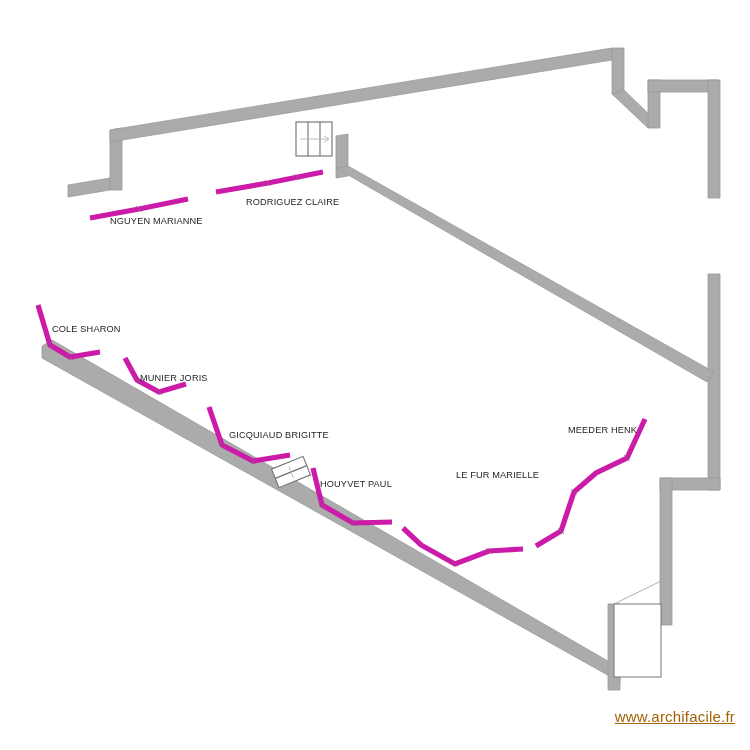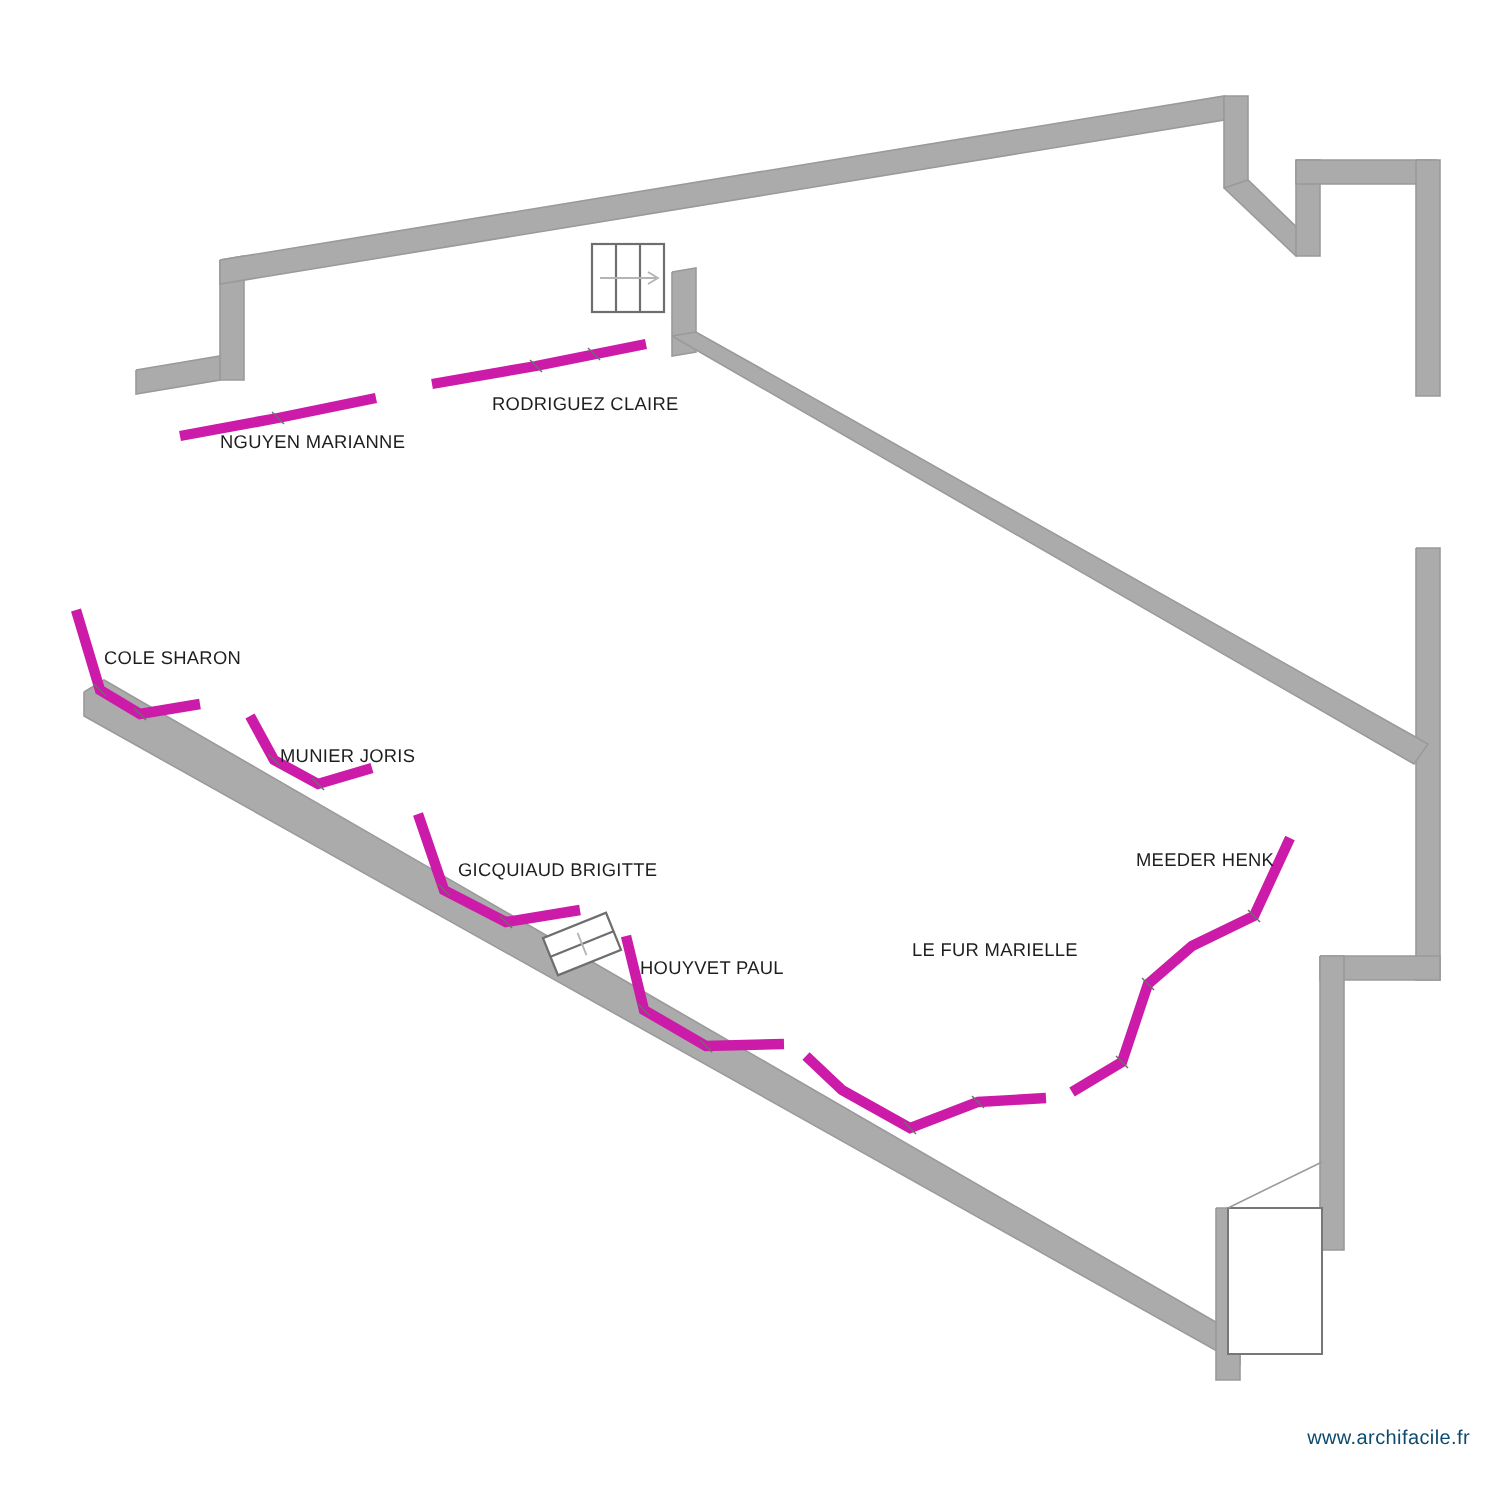--- a/index.html
+++ b/index.html
@@ -38,24 +38,25 @@
   .opening-frame { fill: #ffffff; stroke: #6e6e6e; stroke-width: 1.1; }
   .opening-mullion { stroke: #6e6e6e; stroke-width: 1.1; fill: none; }
   .opening-arrow { stroke: #b4b4b4; stroke-width: 0.9; fill: none; }
   .door-leaf { fill: #ffffff; stroke: #777777; stroke-width: 1.0; }
   .door-swing { fill: none; stroke: #9b9b9b; stroke-width: 0.8; }
   .watermark {
     position: absolute;
     right: 15px;
     bottom: 25px;
     font-family: "Liberation Sans", sans-serif;
-    font-size: 10px;
-    color: #0c4a6e;
+    font-size: 15px;
+    color: #a16207;
     letter-spacing: 0.2px;
     white-space: nowrap;
+    text-decoration: underline;
   }
 </style>
 </head>
 <body>
 
 <div id="plan-root">
 
   <svg id="floorplan" viewBox="0 0 750 750">
 
     <g>

